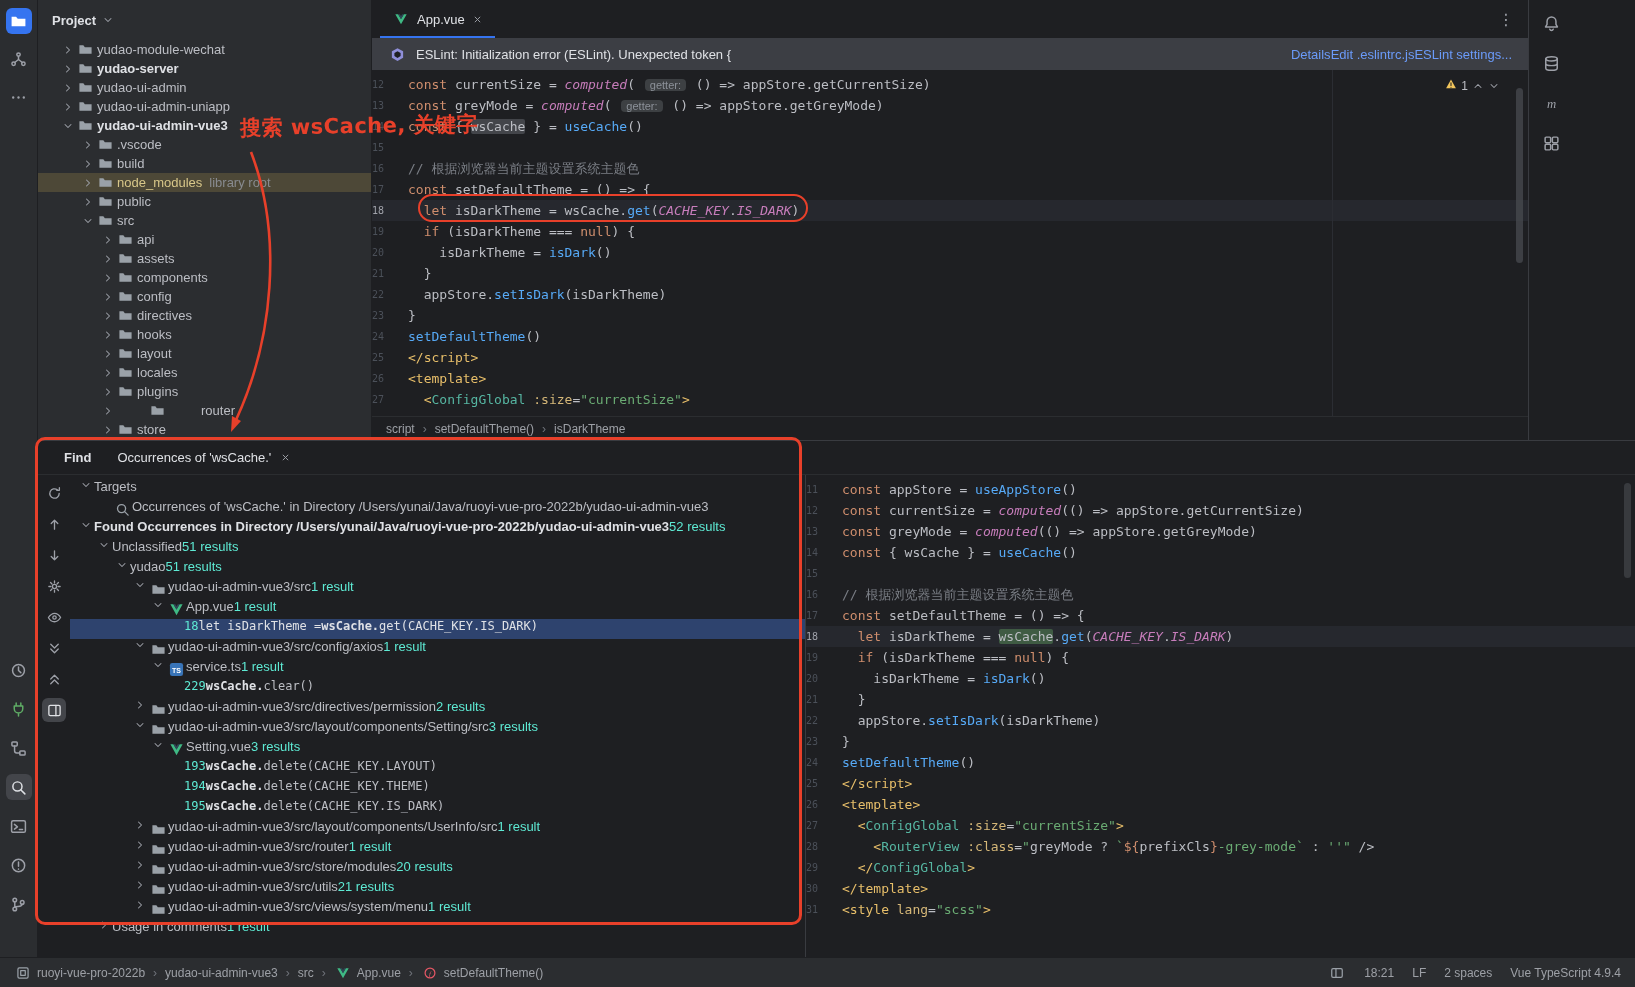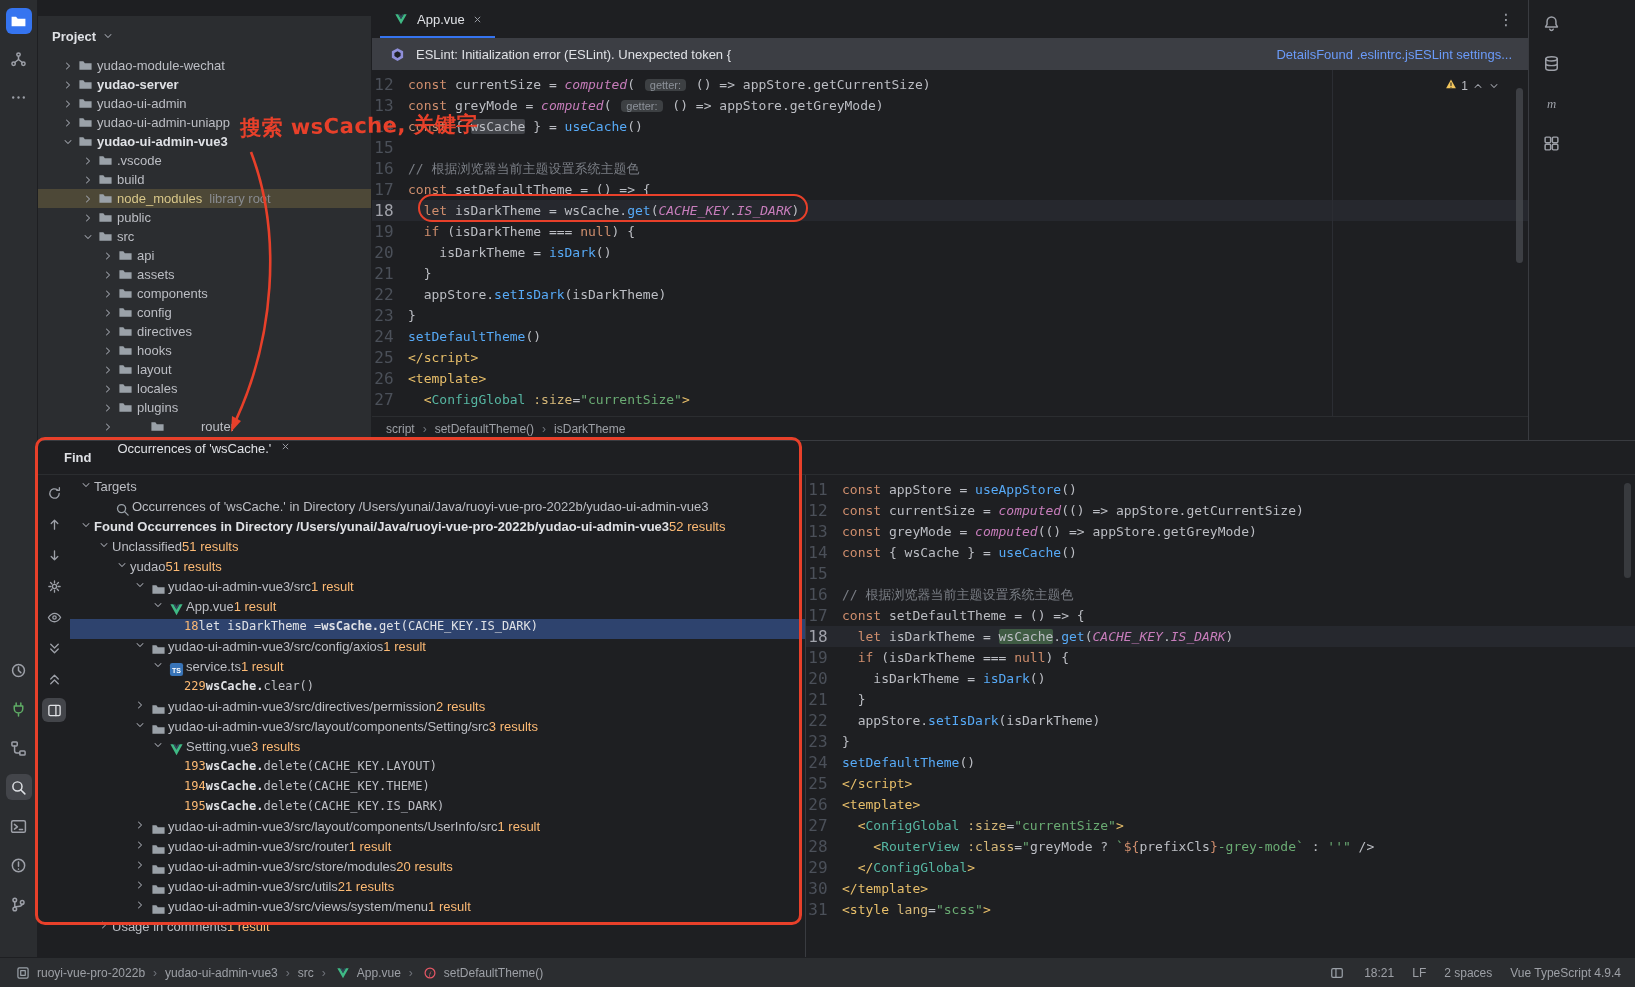--- a/index.html
+++ b/index.html
@@ -12,21 +12,21 @@
     border-right:1px solid #1e1f22;display:flex;flex-direction:column;align-items:center;padding:8px 0 40px}
   #ls-top{display:flex;flex-direction:column;gap:12px;align-items:center}
   #ls-bottom{margin-top:auto;display:flex;flex-direction:column;gap:13px;align-items:center}
   .sbtn{width:26px;height:26px;border-radius:6px;display:flex;align-items:center;justify-content:center;
     color:#9da0a8;cursor:pointer;flex:none}
   .sbtn svg{width:17px;height:17px}
   .sbtn.active{background:#43454a;color:#dfe1e5}
   .sbtn.accent{background:#3574f0;color:#fff}
 
   
-  #project-panel{position:absolute;left:38px;top:16px;width:334px;height:548px;background:#2b2d30;
+  #project-panel{position:absolute;left:38px;top:0;width:334px;height:548px;background:#2b2d30;
     border-right:1px solid #1e1f22;overflow:hidden}
   .panel-header{height:40px;display:flex;align-items:center;gap:6px;padding:0 14px;color:#dfe1e5;font-weight:bold}
   .ph-chev{color:#9da0a8;display:flex}
   .ph-chev svg{width:12px;height:12px}
   .prow{height:19px;display:flex;align-items:center;white-space:nowrap;cursor:pointer}
   .prow .chev,.frow .chev{width:16px;flex:none;display:flex;justify-content:center;color:#9da0a8}
   .chev svg{width:12px;height:12px}
   .tico{width:18px;flex:none;display:inline-flex;align-items:center;justify-content:center;color:#9aa1a8}
   .tico svg{width:15px;height:15px}
   .prow .nm{padding-left:3px}
@@ -48,21 +48,21 @@
   .banner{position:absolute;top:38px;left:0;right:0;height:32px;background:#3c3e44;display:flex;
     align-items:center;gap:10px;padding:0 16px;color:#dfe1e5}
   .banner .tico svg{width:15px;height:15px}
   .banner-links{margin-left:auto;display:flex;}
   .blink{color:#6b9bfa;cursor:pointer}
 
   .codelines{font-family:"DejaVu Sans Mono","Liberation Mono",monospace;font-size:13px}
   #code-top{position:absolute;left:0;right:0;top:70px;bottom:24px;padding-top:4px;overflow:hidden}
   .cl{display:flex;height:21px;line-height:21px;white-space:pre}
   .cl.caret{background:#26282e}
-  .ln{width:36px;flex:none;text-align:center;padding-right:12px;color:#4b5059;font-size:16px}
+  .ln{width:36px;flex:none;text-align:left;padding-right:12px;color:#4b5059;font-size:10px}
   .ln.act{color:#a1a3ab}
   .ct{flex:1}
 
   .tk-k{color:#cf8e6d}
   .tk-d{color:#bcbec4}
   .tk-f{color:#57aaf7}
   .tk-ci{color:#c77dbb;font-style:italic}
   .tk-c{color:#c77dbb;font-style:italic}
   .tk-s{color:#6aab73}
   .tk-m{color:#7a7e85}
@@ -89,32 +89,32 @@
   
   #right-strip{position:absolute;left:1528px;top:0;width:107px;height:440px;background:#1e1f22;
     border-left:1px solid #393b40;display:flex;flex-direction:column;gap:14px;padding:10px 0 0 9px}
 
   
   #find-window{position:absolute;left:38px;top:440px;width:1597px;height:517px;background:#1e1f22;
     border-top:1px solid #393b40}
   .find-header{height:34px;display:flex;align-items:center;padding-left:26px;gap:20px;
     border-bottom:1px solid #2b2d30}
   .fh-title{color:#dfe1e5;font-weight:bold}
-  .fh-tab{display:flex;gap:9px;color:#dfe1e5;height:34px;padding:0 6px;cursor:pointer}
+  .fh-tab{display:flex;align-items:center;gap:9px;color:#dfe1e5;height:34px;padding:0 6px;cursor:pointer}
   .find-body{position:absolute;top:34px;left:0;right:0;bottom:0;display:flex}
   #find-strip{width:32px;flex:none;display:flex;flex-direction:column;align-items:center;padding-top:6px;gap:7px}
   #find-strip .sbtn{width:24px;height:24px}
   #find-strip .sbtn svg{width:15px;height:15px}
   #find-tree{width:735px;flex:none;padding-top:4px;overflow:hidden}
   .frow{height:20px;display:flex;white-space:nowrap;color:#bcbec4;cursor:pointer}
   .frow.sel{background:#2e436e;color:#dfe1e5}
   .frow.mono{font-family:"DejaVu Sans Mono","Liberation Mono",monospace;font-size:12px}
   .frow .tico{width:20px}
   .seg-t{}
-  .seg-g{color:#fdba74}
+  .seg-g{color:#5eead4}
   .seg-b{font-weight:bold;color:#dfe1e5}
   .seg-w{font-weight:bold;color:#dfe1e5}
   #preview-editor{flex:1;border-left:1px solid #393b40;padding-top:4px;position:relative;overflow:hidden}
   .pscroll{position:absolute;right:4px;top:8px;width:7px;height:95px;background:#4a4d52;border-radius:4px;opacity:.6}
 
   
   #status-bar{position:absolute;left:0;bottom:0;width:1635px;height:30px;background:#2b2d30;
     border-top:1px solid #1e1f22;display:flex;align-items:center;justify-content:space-between;
     padding:0 14px;color:#9da0a6;font-size:12px}
   #sb-left,#sb-right{display:flex;align-items:center;gap:8px}
@@ -514,21 +514,21 @@
     <div class="banner">
       <span class="tico">
           <svg viewBox="0 0 16 16">
             <path d="M8 1.2l6 3.4v6.8l-6 3.4-6-3.4V4.6z" fill="#8f8fd9"></path>
             <path d="M8 4.4l3.3 1.9v3.4L8 11.6 4.7 9.7V6.3z" fill="#1e1f22"></path>
           </svg>
         </span>
       <span class="banner-text">ESLint: Initialization error (ESLint). Unexpected token {</span>
       <span class="banner-links" id="banner-links">
           <span class="blink">Details</span>
-          <span class="blink">Found .eslintrc.js</span>
+          <span class="blink">Edit .eslintrc.js</span>
           <span class="blink">ESLint settings...</span>
         </span>
     </div>
     <div id="code-top" class="codelines">
         <div class="cl"><span class="ln">12</span><span class="ct"><span class="tk-k">const</span><span class="tk-d"> currentSize = </span><span class="tk-ci">computed</span><span class="tk-d">( </span><span class="tk-h">getter:</span><span class="tk-d"> () =&gt; appStore.getCurrentSize)</span></span></div>
         <div class="cl"><span class="ln">13</span><span class="ct"><span class="tk-k">const</span><span class="tk-d"> greyMode = </span><span class="tk-ci">computed</span><span class="tk-d">( </span><span class="tk-h">getter:</span><span class="tk-d"> () =&gt; appStore.getGreyMode)</span></span></div>
         <div class="cl"><span class="ln">14</span><span class="ct"><span class="tk-k">const</span><span class="tk-d"> { </span><span class="tk-d occ">wsCache</span><span class="tk-d"> } = </span><span class="tk-f">useCache</span><span class="tk-d">()</span></span></div>
         <div class="cl"><span class="ln">15</span><span class="ct"></span></div>
         <div class="cl"><span class="ln">16</span><span class="ct"><span class="tk-m">// 根据浏览器当前主题设置系统主题色</span></span></div>
         <div class="cl"><span class="ln">17</span><span class="ct"><span class="tk-k">const</span><span class="tk-d"> setDefaultTheme = () =&gt; {</span></span></div>

